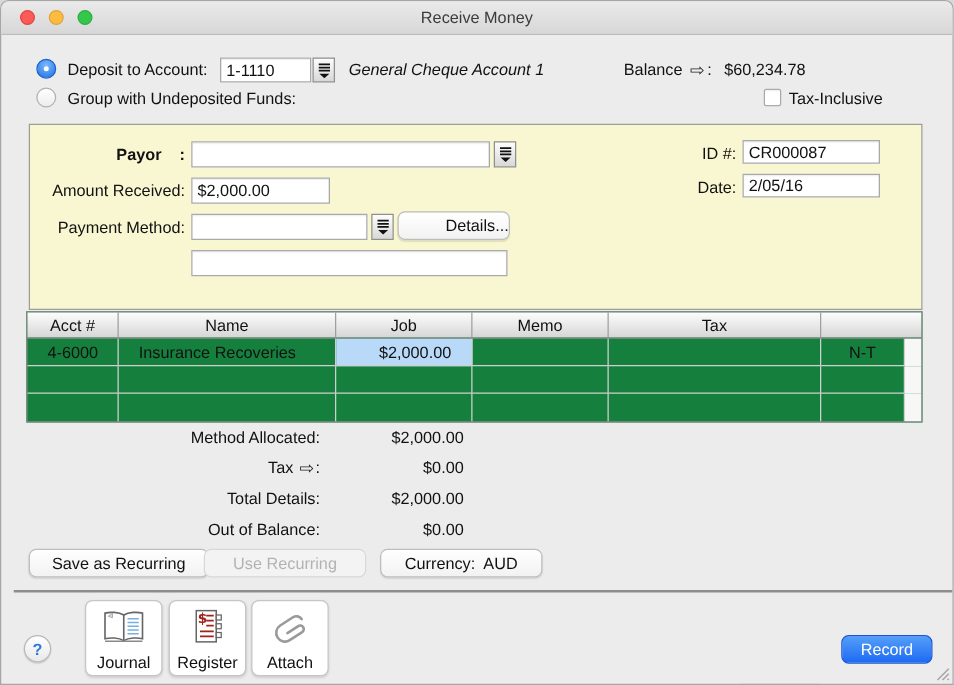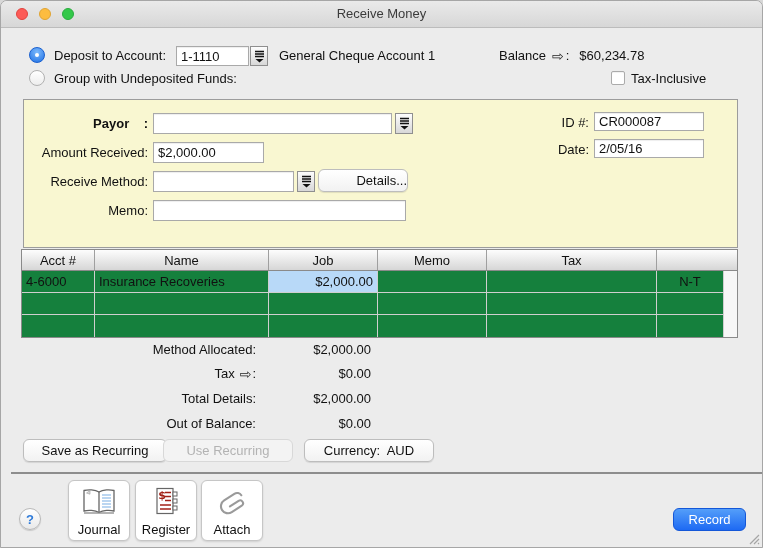--- a/index.html
+++ b/index.html
@@ -39,21 +39,21 @@
   .btn.disabled{color:#b3b3b3;background:#f3f3f3;border-color:#d8d8d8;box-shadow:none;cursor:default;}
   
   .table{position:absolute;left:20px;top:248px;width:717px;border:1px solid #8a8a8a;
          box-sizing:border-box;background:#15803d;}
   .thead,.trow{display:grid;grid-template-columns:73px 174px 109px 109px 170px 67px 13px;}
   .thead{height:20px;background:linear-gradient(#fdfdfd,#d6d6d6);border-bottom:1px solid #8a8a8a;}
   .th{display:flex;align-items:center;justify-content:center;border-right:1px solid #9f9f9f;
       overflow:hidden;}
   .th.strip{border-right:none;}
   .trow{height:22px;}
-  .td{display:flex;align-items:center;padding:0 4px;border-right:1px solid #cfcfcf;
+  .td{display:flex;align-items:center;padding:0 16px;border-right:1px solid #cfcfcf;
       border-bottom:1px solid #cfcfcf;overflow:hidden;white-space:nowrap;box-sizing:border-box;}
   .td.num{justify-content:flex-end;}
   .td.ctr{justify-content:center;}
   .td.sel{background:#b8d9f8;}
   .td.strip{border-right:none;border-bottom:none;background:#f7f7f7;padding:0;}
   .trow:last-child .td{border-bottom:none;}
   
   .tot-l{position:absolute;left:100px;width:155px;text-align:right;white-space:nowrap;}
   .tot-v{position:absolute;left:255px;width:115px;text-align:right;white-space:nowrap;}
   
@@ -88,21 +88,21 @@
 
   <div class="radio on" style="left:28px;top:46px;"></div>
   <div class="lbl" style="left:53px;top:47px;">Deposit to Account:</div>
   <input class="input" style="left: 175px; top: 45px; width: 73px; height: 20px;" readonly="" value="1-1110">
   <button class="dd" style="left:249px;top:45px;height:20px;">
     <svg width="11" height="13" viewBox="0 0 11 13">
         <path d="M1 1.5h9M1 4h9M1 6.5h9" stroke="#111" stroke-width="1.4" fill="none"></path>
         <path d="M1.5 9 L9.5 9 L5.5 12.5 Z" fill="#111"></path>
       </svg>
   </button>
-  <div class="lbl" style="left:278px;top:47px;">General Cheque Account 1</div>
+  <div class="lbl" style="left:278px;top:47px;font-style:italic;">General Cheque Account 1</div>
 
   <div class="lbl" style="left:498px;top:47px;display:flex;align-items:center;">
     <span>Balance</span>
     <span class="arrow" style="margin:0 2px 0 6px;">⇨</span>
     <span>:</span>
     <span style="margin-left:10px;">$60,234.78</span>
   </div>
 
   <div class="radio off" style="left:28px;top:69px;"></div>
   <div class="lbl" style="left:53px;top:70px;">Group with Undeposited Funds:</div>
@@ -120,31 +120,30 @@
       </svg>
   </button>
   <div class="lbl" style="left:520px;top:114px;width:68px;text-align:right;">ID #:</div>
   <input class="input" style="left: 593px; top: 111px; width: 110px; height: 19px;" readonly="" value="CR000087">
 
   <div class="lbl" style="left:30px;top:144px;width:117px;text-align:right;">Amount Received:</div>
   <input class="input" style="left: 152px; top: 141px; width: 111px; height: 21px;" readonly="" value="$2,000.00">
   <div class="lbl" style="left:520px;top:141px;width:68px;text-align:right;">Date:</div>
   <input class="input" style="left: 593px; top: 138px; width: 110px; height: 19px;" readonly="" value="2/05/16">
 
-  <div class="lbl" style="left:30px;top:173px;width:117px;text-align:right;">Receive Method:</div>
+  <div class="lbl" style="left:30px;top:173px;width:117px;text-align:right;">Payment Method:</div>
   <input class="input" style="left: 152px; top: 170px; width: 141px; height: 21px;" readonly="" value="">
   <button class="dd" style="left:296px;top:170px;height:21px;">
     <svg width="11" height="13" viewBox="0 0 11 13">
         <path d="M1 1.5h9M1 4h9M1 6.5h9" stroke="#111" stroke-width="1.4" fill="none"></path>
         <path d="M1.5 9 L9.5 9 L5.5 12.5 Z" fill="#111"></path>
       </svg>
   </button>
   <button class="btn" style="left:317px;top:168px;width:90px;height:23px;text-align:right;">Details...</button>
 
-  <div class="lbl" style="left:30px;top:202px;width:117px;text-align:right;">Memo:</div>
   <input class="input" style="left: 152px; top: 199px; width: 253px; height: 21px;" readonly="" value="">
 
   <div class="table">
     <div class="thead">
       <div class="th">Acct #</div>
       <div class="th">Name</div>
       <div class="th">Job</div>
       <div class="th">Memo</div>
       <div class="th">Tax</div>
       <div class="th strip"></div>

